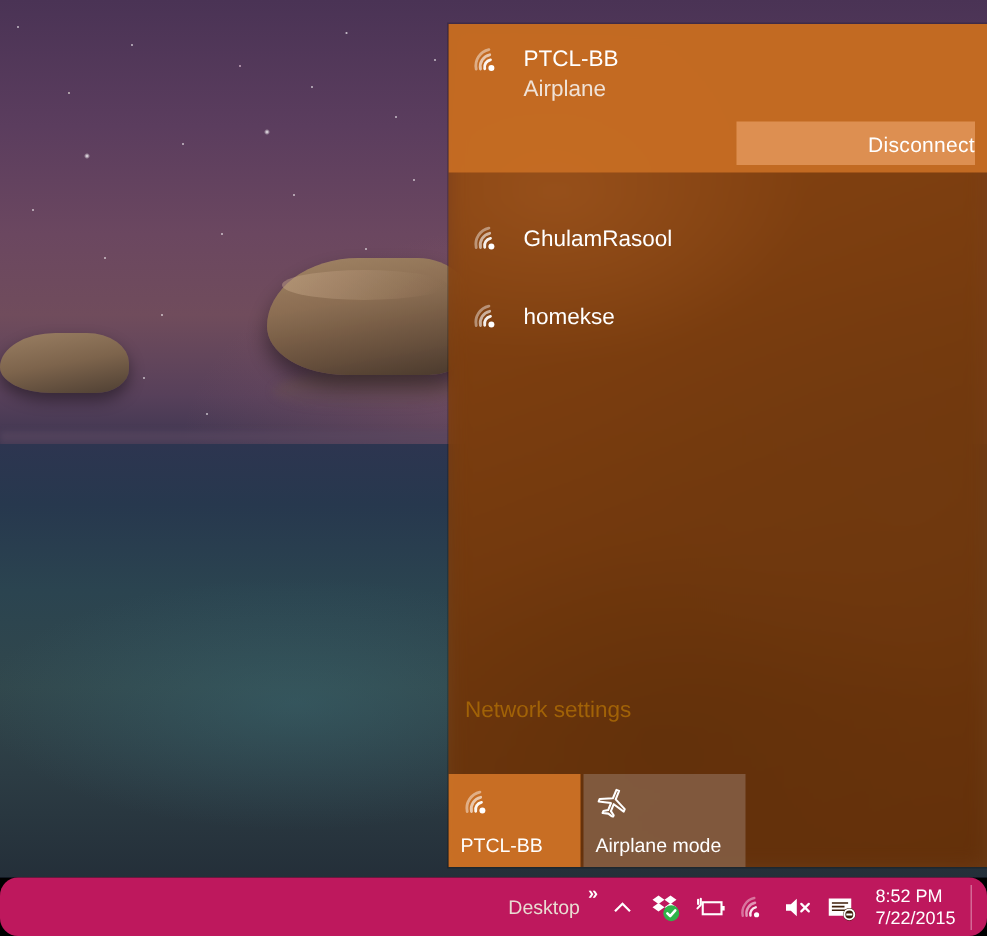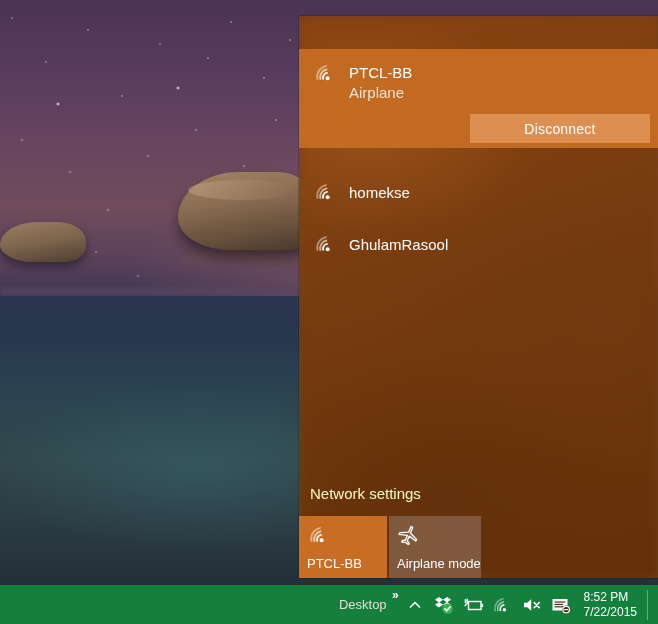--- a/index.html
+++ b/index.html
@@ -95,76 +95,76 @@
   }
   .flyout-blur {
     position:absolute; inset:0;
     background:
       radial-gradient(ellipse 240px 160px at 20% 20%, rgba(168,92,34,.55), rgba(168,92,34,0) 70%),
       radial-gradient(ellipse 300px 200px at 85% 55%, rgba(112,58,16,.6), rgba(112,58,16,0) 72%),
       radial-gradient(ellipse 260px 180px at 40% 85%, rgba(92,46,10,.55), rgba(92,46,10,0) 74%),
       linear-gradient(160deg,#8a4412 0%, #7e3f10 30%, #71380d 58%, #63300a 100%);
     filter:blur(6px);
   }
-  .flyout-inner { position:absolute; inset:0;margin-top:33px; }
+  .flyout-inner { position:absolute; inset:0; }
 
   
   .net-connected {
     position:relative; width:100%; height:99px;
     background:rgba(200,110,36,.92);
     padding:14px 0 0 0;
   }
   .net-row { display:flex; align-items:flex-start; padding-left:15px; }
   .net-text { margin-left:13px; }
   .net-name { color:#ffffff; font-size:15px; line-height:19px; }
   .net-status { color:#f0e2d6; font-size:15px; line-height:21px; }
   .btn-wrap { display:flex; justify-content:flex-end; padding-right:8px; margin-top:11px; }
   .disconnect-btn {
-    width:180px; height:29px;
+    width:159px; height:29px;
     background:rgba(222,146,84,.94);
     border:none; color:#fff; font-size:14px;
     font-family:"Liberation Sans", sans-serif;
-    cursor:pointer; letter-spacing:.2px;
+    cursor:pointer; letter-spacing:.2px;text-align:right;
   }
 
   
   .net-item {
     position:relative; display:flex; align-items:center;
     height:52px; padding-left:15px; cursor:pointer;
   }
   .net-item .net-name { font-size:15px; }
   .net-list-top { margin-top:18px; }
 
   
   .wifi-ico { position:relative; width:22px; height:20px; flex:0 0 22px; }
   .wifi-ico svg { position:absolute; left:0; top:0; }
 
   
   .net-settings {
-    position:absolute; left:11px; bottom:76px;
-    color:#fef9c3; font-size:15px; cursor:pointer;
+    position:absolute; left:11px; bottom:96px;
+    color:#a16207; font-size:15px; cursor:pointer;
   }
 
   .tiles { position:absolute; left:0px; bottom:0px; display:flex; }
   .tile {
     width:88px; height:62px; position:relative; cursor:pointer;
     margin-right:2px; padding:9px 0 0 9px;
   }
   .tile.active { background:rgba(206,114,38,.95); }
   .tile.inactive { background:rgba(138,104,80,.72); }
   .tile-label {
     position:absolute; left:8px; bottom:7px; color:#fff; font-size:13px;
     white-space:nowrap;
   }
-  .tile.plane { width:92px; }
+  .tile.plane { width:108px; }
 
   
   #taskbar {
     position:absolute; left:0; bottom:0; width:658px; height:39px;
-    background:#15803d; display:flex; align-items:center; justify-content:flex-end;
+    background:#be185d; display:flex; align-items:center; justify-content:flex-end;border-radius:12px;
   }
   .tb-desktop {
     position:relative; color:#e9dcd2; font-size:13px; margin-right:14px;
     padding:0 4px; cursor:pointer;
   }
   .tb-desktop .chev2 {
     position:absolute; right:-8px; top:-9px; font-size:12px; color:#fff; font-weight:bold;
   }
   .tray { display:flex; align-items:center; gap:9px; padding-right:8px; }
   .tray-ico { width:20px; height:20px; cursor:pointer; position:relative; display:block; }
@@ -223,37 +223,37 @@
             <svg width="22" height="20" viewBox="0 0 22 20">
               <g transform="rotate(-12 11 14)" fill="none" stroke="#ffffff" stroke-linecap="round">
                 <path d="M3.2 14.5 A11 11 0 0 1 14.2 3.5" stroke-width="1.9" opacity="0.42"></path>
                 <path d="M6.0 15.0 A8 8 0 0 1 14.0 7.0" stroke-width="1.9" opacity="0.58"></path>
                 <path d="M8.8 15.4 A5 5 0 0 1 13.8 10.4" stroke-width="1.9" opacity="0.92"></path>
               </g>
               <circle cx="13.6" cy="15.3" r="2.0" fill="#ffffff"></circle>
             </svg>
           </span>
           <span class="net-text">
-            <div class="net-name">homekse</div>
+            <div class="net-name">GhulamRasool</div>
           </span>
         </div>
 
         <div class="net-item">
           <span class="wifi-ico">
             <svg width="22" height="20" viewBox="0 0 22 20">
               <g transform="rotate(-12 11 14)" fill="none" stroke="#ffffff" stroke-linecap="round">
                 <path d="M3.2 14.5 A11 11 0 0 1 14.2 3.5" stroke-width="1.9" opacity="0.42"></path>
                 <path d="M6.0 15.0 A8 8 0 0 1 14.0 7.0" stroke-width="1.9" opacity="0.58"></path>
                 <path d="M8.8 15.4 A5 5 0 0 1 13.8 10.4" stroke-width="1.9" opacity="0.92"></path>
               </g>
               <circle cx="13.6" cy="15.3" r="2.0" fill="#ffffff"></circle>
             </svg>
           </span>
           <span class="net-text">
-            <div class="net-name">GhulamRasool</div>
+            <div class="net-name">homekse</div>
           </span>
         </div>
 
       </div>
 
       <div class="net-settings">Network settings</div>
 
       <div class="tiles">
 
         <div class="tile active">

